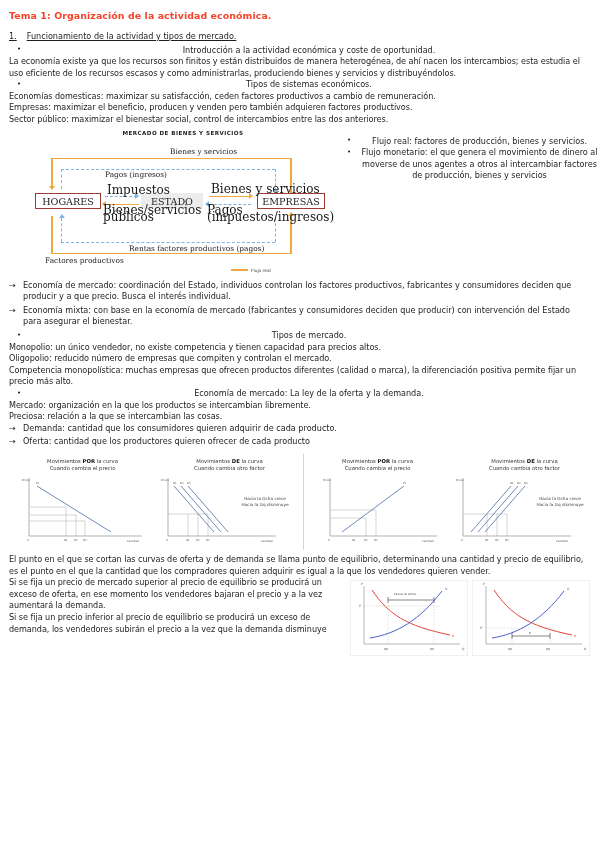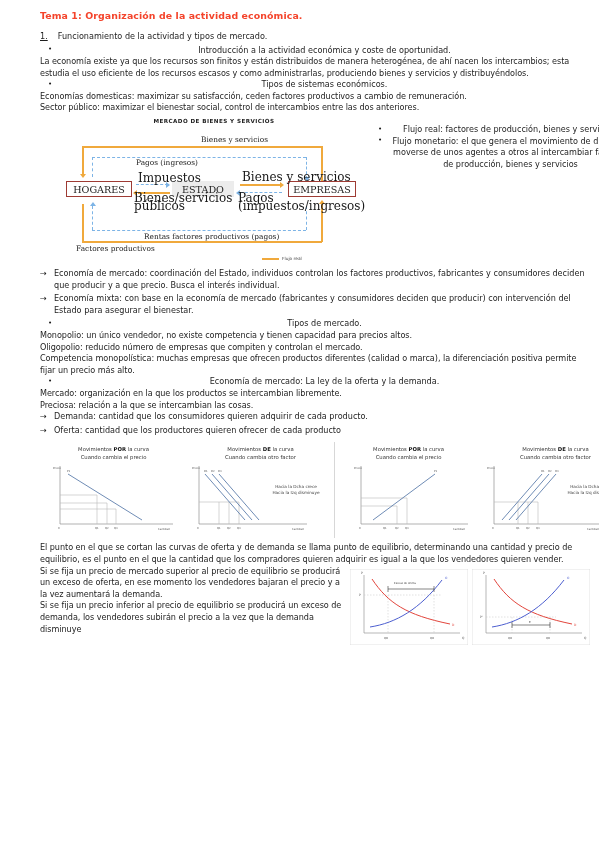--- a/index.html
+++ b/index.html
@@ -1,32 +1,32 @@
 <!DOCTYPE html>
 <html><head>
 <meta charset="utf-8">
 <style>
   html,body{margin:0;padding:0;background:#ffffff;}
   body{
     width:599px;height:848px;position:relative;overflow:hidden;
     font-family:"DejaVu Sans","Liberation Sans",sans-serif;
     color:#1d1d1d;
   }
-  .page{position:absolute;inset:0;padding:6px 9px 0 9px;box-sizing:border-box;margin-left:31px;}
+  .page{position:absolute;inset:0;padding:6px 9px 0 9px;box-sizing:border-box;}
 
   
   .doc-title{
     font-size:9.4px;font-weight:bold;color:#f4432a;letter-spacing:.1px;
     margin:4px 0 9px 0;line-height:12px;
   }
   .sec-head{
     font-size:8.1px;line-height:11.5px;margin:0 0 2px 0;
   }
   .sec-head .num{ text-decoration:underline; }
-  .sec-head .txt{ margin-left:10px;}
+  .sec-head .txt{ text-decoration:underline; margin-left:10px;}
   p.t{ font-size:8.1px;line-height:11.6px;margin:0;letter-spacing:-.05px;}
   ul.b{margin:0 0 0 0;padding:0;list-style:none;text-align:center;}
   ul.b li{
     font-size:8.1px;line-height:11.6px;position:relative;padding-left:19px;margin:0;
   }
   ul.b li:before{
     content:"•";position:absolute;left:8px;top:-.5px;font-size:7px;
   }
   p.arrow{
     font-size:8.1px;line-height:11.6px;margin:0 0 2px 0;padding-left:14px;
@@ -124,20 +124,21 @@
     <li>Introducción a la actividad económica y coste de oportunidad.</li>
   </ul>
 
   <p class="t">La economía existe ya que los recursos son finitos y están distribuidos de manera heterogénea, de ahí nacen los intercambios; esta estudia el uso eficiente de los recursos escasos y como administrarlas, produciendo bienes y servicios y distribuyéndolos.</p>
 
   <ul class="b">
     <li>Tipos de sistemas económicos.</li>
   </ul>
 
   <p class="t">Economías domesticas: maximizar su satisfacción, ceden factores productivos a cambio de remuneración.</p>
+  <p class="t">Empresas: maximizar el beneficio, producen y venden pero también adquieren factores productivos.</p>
   <p class="t">Sector público: maximizar el bienestar social, control de intercambios entre las dos anteriores.</p>
 
   <div class="flowwrap">
 
     <div class="flow">
       <div class="mkt-title">MERCADO DE BIENES Y SERVICIOS</div>
 
       <div class="or h" style="left:16px;top:30px;width:240px;"></div>
       <div class="or v" style="left:255px;top:30px;height:36px;"></div>
       <div class="or v" style="left:16px;top:30px;height:30px;"></div>
@@ -172,21 +173,21 @@
       <div class="nodebox" id="n-hogares">HOGARES</div>
       <div class="nodebox" id="n-estado">ESTADO</div>
       <div class="nodebox" id="n-empresas">EMPRESAS</div>
 
       <div class="lbl big" style="left:135px;top:20px;">Bienes y servicios</div>
       <div class="lbl big" style="left:70px;top:43px;">Pagos (ingresos)</div>
       <div class="lbl" style="left:72px;top:59px;">Impuestos</div>
       <div class="lbl" style="left:68px;top:79px;width:50px;white-space:normal;">Bienes/servicios públicos</div>
       <div class="lbl" style="left:176px;top:58px;">Bienes y servicios</div>
       <div class="lbl" style="left:172px;top:79px;width:64px;white-space:normal;">Pagos (impuestos/ingresos)</div>
-      <div class="lbl big" style="left:78px;top:117px;">Rentas factores productivos (pagos)</div>
+      <div class="lbl big" style="left:94px;top:117px;">Rentas factores productivos (pagos)</div>
       <div class="lbl big" style="left:10px;top:129px;">Factores productivos</div>
 
       <div class="legend">
         <span class="swatch"></span>
         <span class="ltxt">Flujo real</span>
       </div>
     </div>
 
     <ul class="b sidenotes">
       <li>Flujo real: factores de producción, bienes y servicios.</li>

